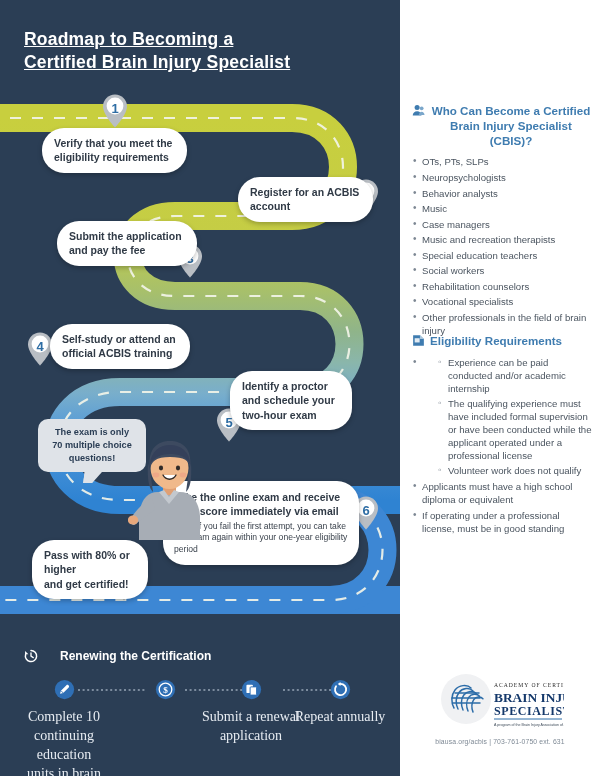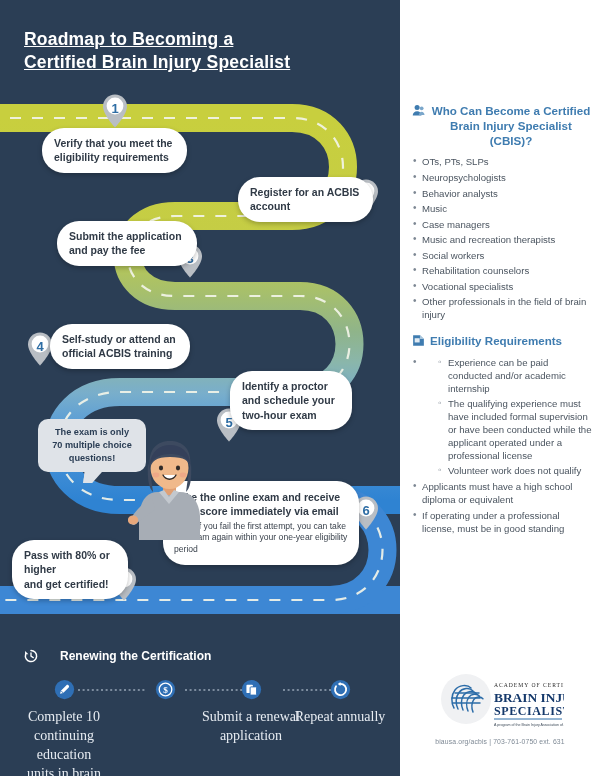--- a/index.html
+++ b/index.html
@@ -235,21 +235,21 @@
 
   <div class="bubble" style="left:50px;top:324px;width:140px;">Self-study or attend an<br>official ACBIS training</div>
 
   <div class="bubble" style="left:230px;top:371px;width:122px;">Identify a proctor<br>and schedule your<br>two-hour exam</div>
 
   <div class="bubble" style="left:163px;top:481px;width:196px;padding:9px 11px;">
     <span>Take the online exam and receive<br>your score immediately via email</span>
     <span class="sub">Note: if you fail the first attempt, you can take the exam again within your one-year eligibility period</span>
   </div>
 
-  <div class="bubble" style="left:12px;top:540px;width:116px;">Pass with 80% or higher<br>and get certified!</div>
+  <div class="bubble" style="left:32px;top:540px;width:116px;">Pass with 80% or higher<br>and get certified!</div>
 
   <div class="speech" style="left:38px;top:419px;width:108px;">The exam is only<br>70 multiple choice<br>questions!</div>
 
   <svg id="person" width="92" height="110" viewBox="0 0 92 110">
 
     <path d="M30 62 C18 62 12 72 11 86 L11 110 L72 110 L72 86 C71 72 64 62 52 62 Z" fill="#a7adb5"></path>
 
     <path d="M24 68 C16 72 8 80 3 88 C0.5 92 4 97 8 94 C14 89 21 83 27 80 Z" fill="#a7adb5"></path>
 
     <ellipse cx="5" cy="90" rx="5.2" ry="4.6" fill="#e8a87c"></ellipse>
@@ -286,20 +286,21 @@
       </svg>
       <div class="htxt">Who Can Become a Certified Brain Injury Specialist (CBIS)?</div>
     </div>
     <ul class="side-list">
       <li>OTs, PTs, SLPs</li>
       <li>Neuropsychologists</li>
       <li>Behavior analysts</li>
       <li>Music</li>
       <li>Case managers</li>
       <li>Music and recreation therapists</li>
+      <li>Special education teachers</li>
       <li>Social workers</li>
       <li>Rehabilitation counselors</li>
       <li>Vocational specialists</li>
       <li>Other professionals in the field of brain injury</li>
     </ul>
   </div>
 
   <div class="side-sec" style="top:333px;">
     <div class="side-head">
       <svg class="side-icn" width="13" height="13" viewBox="0 0 16 16">

